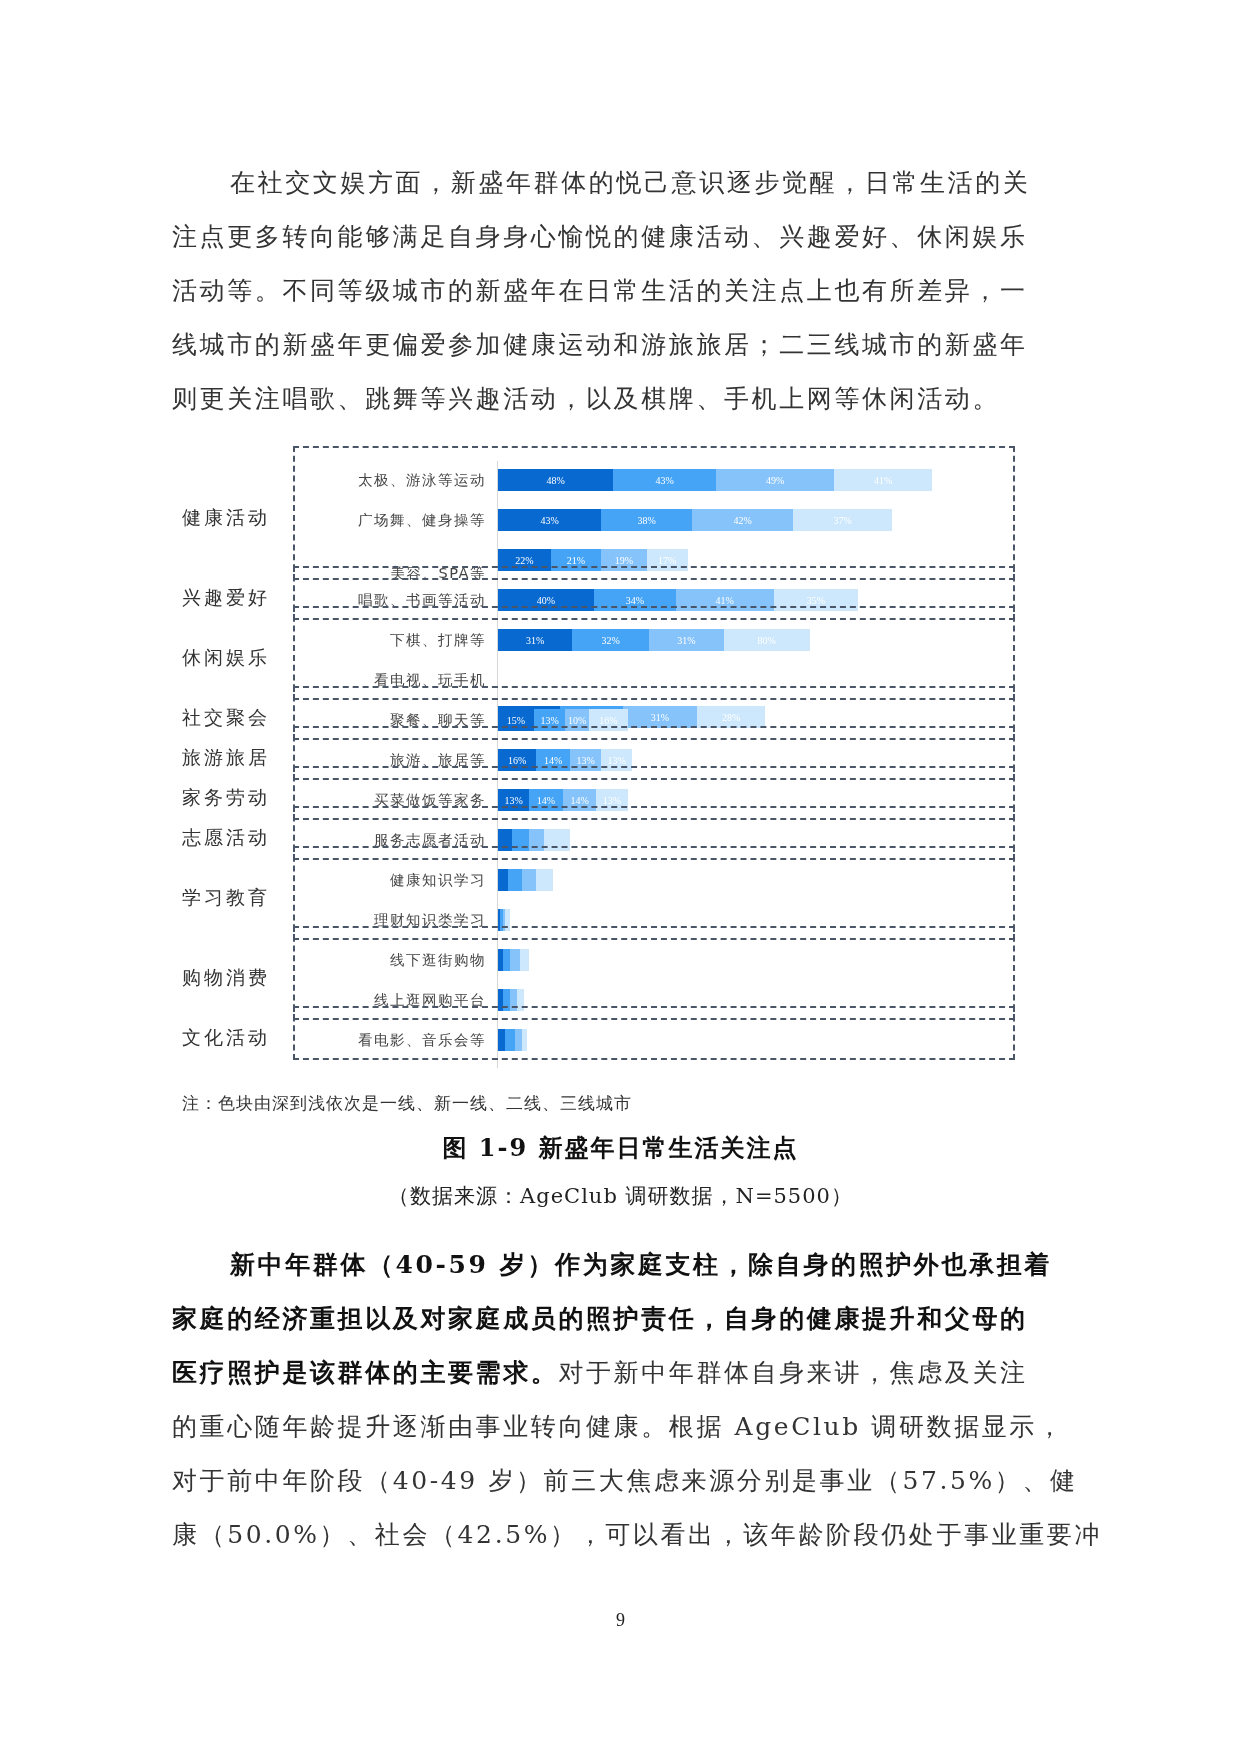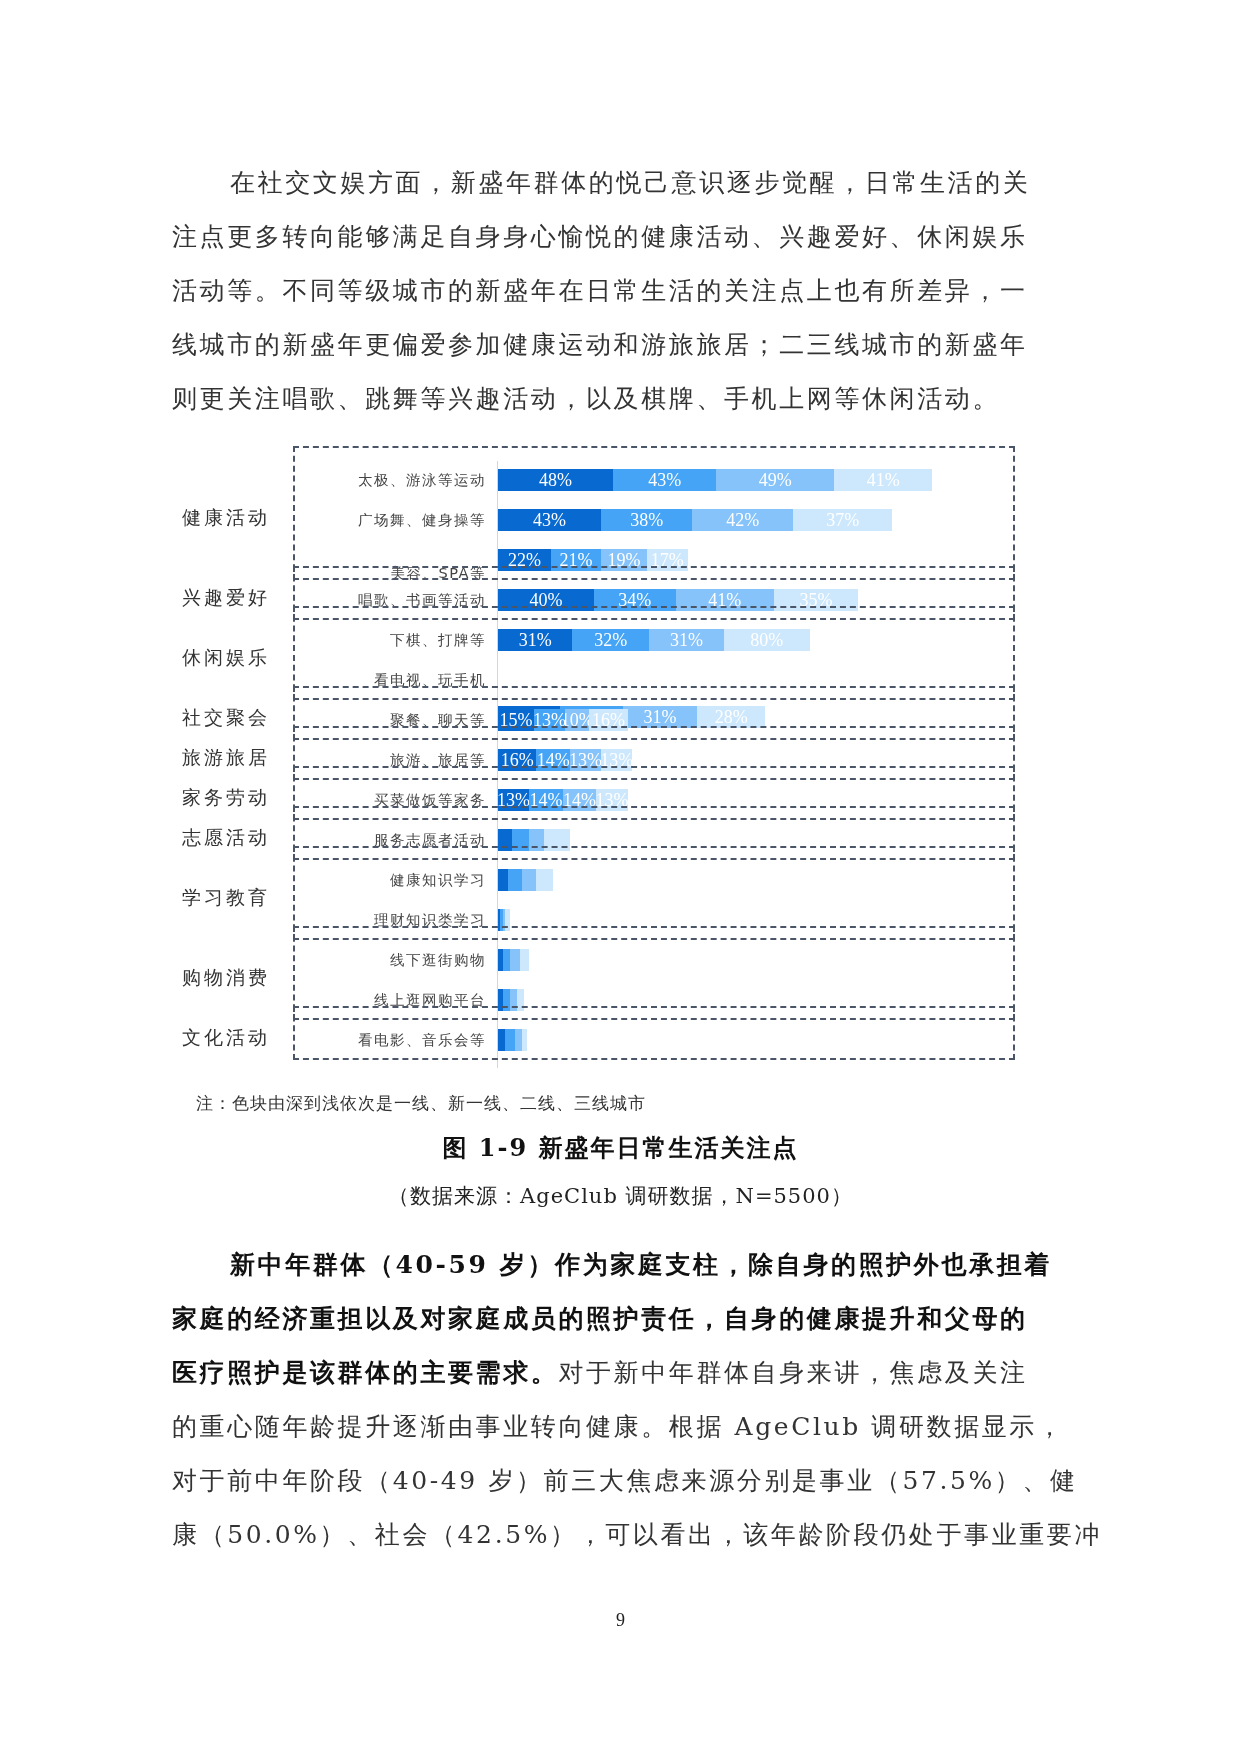--- a/index.html
+++ b/index.html
@@ -15,27 +15,27 @@
 
   .chart { position: absolute; left: 0; top: 0; width: 1241px; height: 1080px; }
   .group-box { position: absolute; left: 293px; width: 722px; border: 2px dashed #4b5568; box-sizing: border-box; }
   .group-label { position: absolute; left: 182px; font-size: 19px; letter-spacing: 3px; color: #333;
                  transform: translateY(-50%); white-space: nowrap; font-family: "DejaVu Sans", sans-serif; }
   .row-label { position: absolute; right: 755px; font-size: 14.5px; color: #444; letter-spacing: 1.5px;
                transform: translateY(-50%); white-space: nowrap; font-family: "DejaVu Sans", sans-serif; }
   .axis { position: absolute; left: 497px; top: 461px; width: 1px; height: 607px; background: #d6d6d6; }
   .bar { position: absolute; left: 498px; height: 22px; display: flex; transform: translateY(-50%); }
   .seg { height: 100%; display: flex; align-items: center; justify-content: center; color: #ffffff;
-         font-size: 18px; font-family: "Liberation Serif", serif; overflow: hidden; white-space: nowrap; }
+         font-size: 10px; font-family: "Liberation Serif", serif; overflow: hidden; white-space: nowrap; }
   .s0 { background: #0869d0; }
   .s1 { background: #45a4f5; }
   .s2 { background: #86c3fa; }
   .s3 { background: #cde8fd; }
 
-  .note { position: absolute; left: 196px; top: 1092px; font-size: 17px; color: #333; letter-spacing: 1px;
+  .note { position: absolute; left: 182px; top: 1092px; font-size: 17px; color: #333; letter-spacing: 1px;
           font-family: "DejaVu Sans", sans-serif; }
   .fig-title { position: absolute; left: 0; width: 1241px; top: 1132px; text-align: center; font-size: 24px;
                font-weight: bold; letter-spacing: 2px; color: #111; }
   .fig-source { position: absolute; left: 0; width: 1241px; top: 1182px; text-align: center; font-size: 21px;
                 letter-spacing: 1px; color: #222; }
   .page-num { position: absolute; left: 0; width: 1241px; top: 1610px; text-align: center; font-size: 18px;
               font-family: "Liberation Serif", serif; color: #222; }
 </style>
 </head>
 <body>

